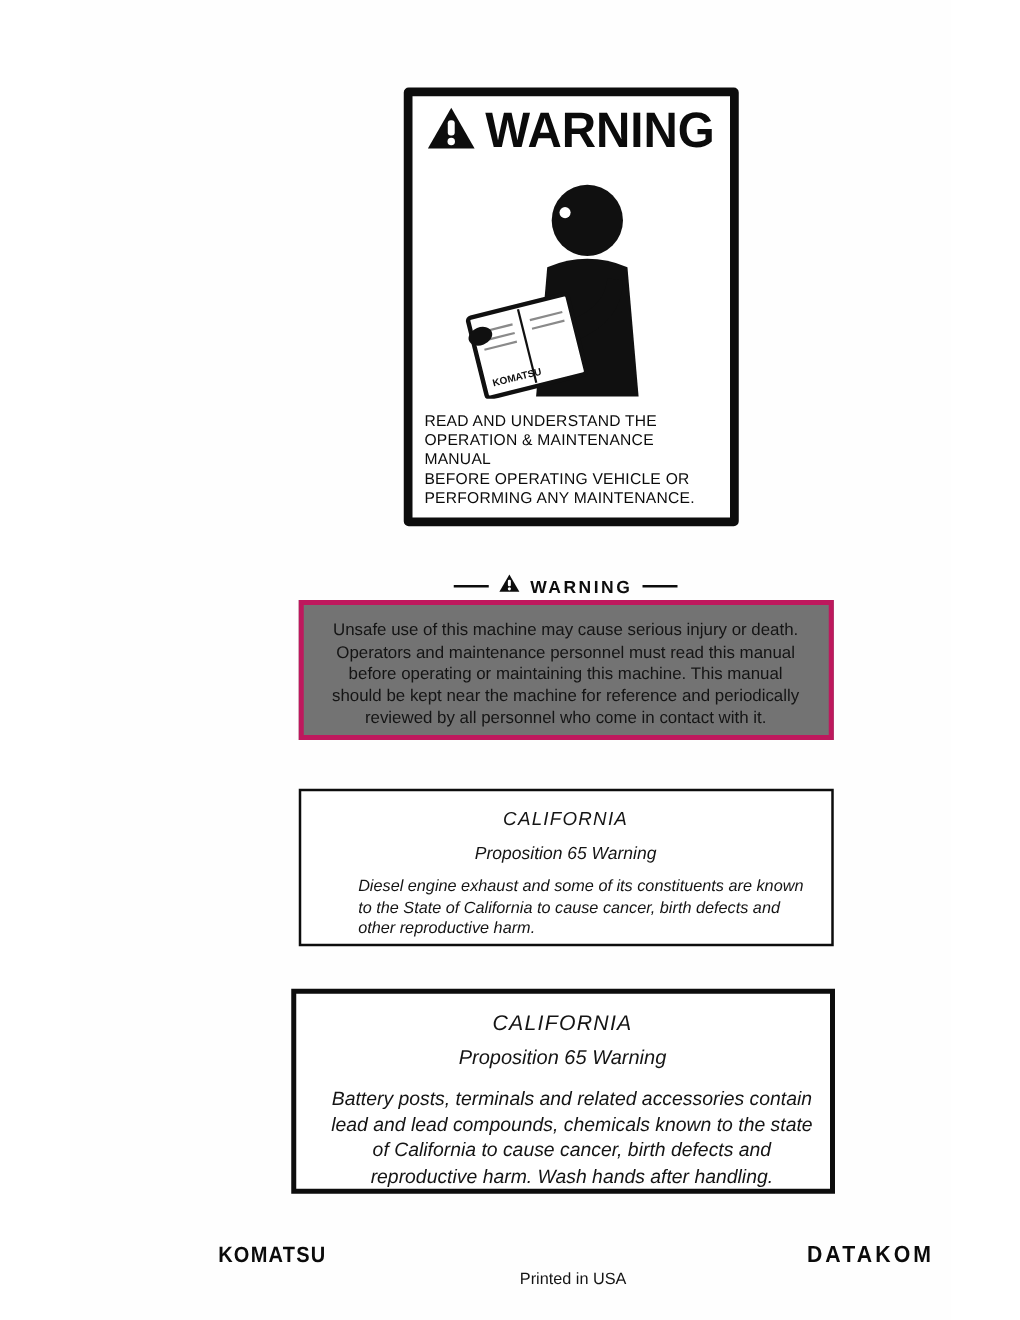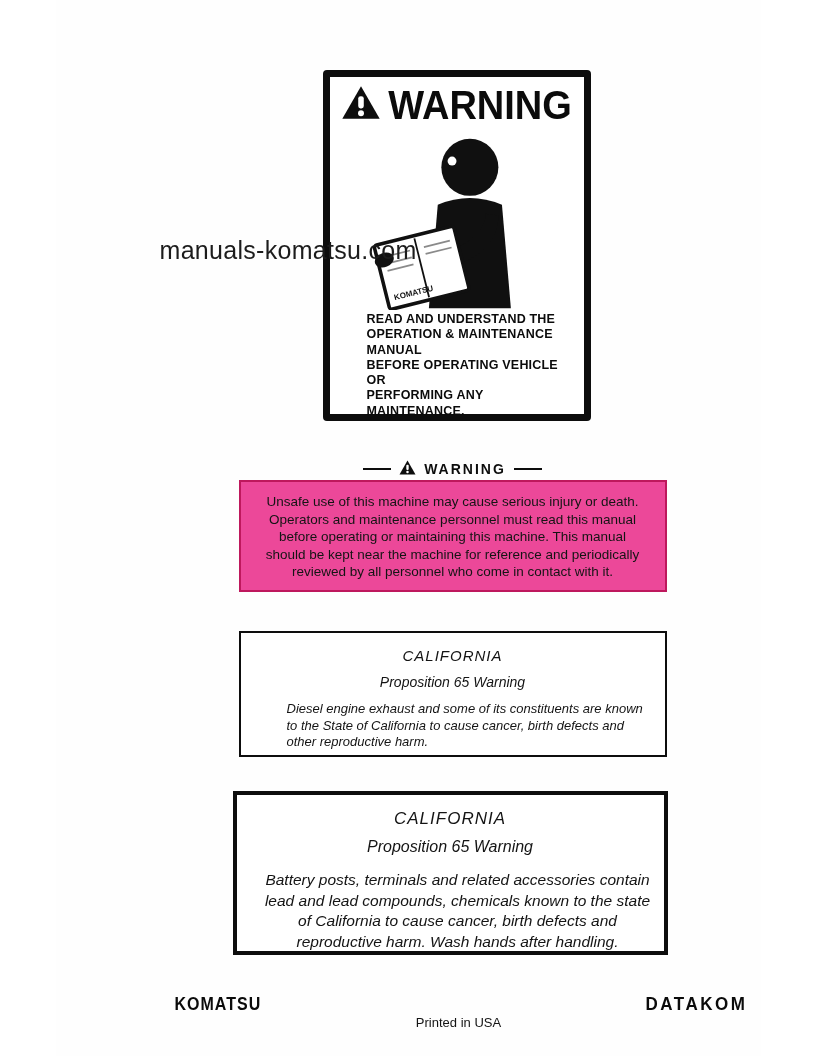--- a/index.html
+++ b/index.html
@@ -31,41 +31,41 @@
   .big-label-title {
     font-size:38px; font-weight:700; letter-spacing:0px;
     color:#0b0b0b; line-height:1;
     transform:scaleY(1.05);
   }
   .pictogram-wrap {
     flex:1; display:flex; align-items:center; justify-content:center;
     padding-top:4px;
   }
   .big-label-caption {
-    font-size:12.5px; font-weight:700; line-height:1.22;
+    font-size:12.5px; font-weight:400; line-height:1.22;
     letter-spacing:0.2px; white-space:pre-line;
-    color:#0b0b0b; padding:2px 2px 0 2px;margin-left:27px;
+    color:#0b0b0b; padding:2px 2px 0 2px;
   }
 
   
   .watermark {
     position:absolute; left:104px; top:236px;
     font-size:25px; color:#1c1c1c; letter-spacing:0.3px;
   }
 
   
   .warn-box-wrap { position:absolute; left:183px; top:461px; width:428px; }
   .warn-box-titlerow {
     display:flex; align-items:center; justify-content:center;
     gap:8px; height:16px; margin-bottom:3px;
   }
   .dash { width:28px; border-top:2px solid #0d0d0d; }
   .warn-box-title { font-size:14px; font-weight:700; letter-spacing:2px; color:#0d0d0d; }
   .warn-box {
-    border:2px solid #be185d; background:#ec4899;
+    border:4px solid #be185d; background:#737373;
     padding:11px 14px; height:112px;
   }
   .warn-box-body {
     font-size:13.5px; line-height:17.5px; color:#141414;
     white-space:pre-line; text-align:center;
   }
 
   
   .ca-box {
     position:absolute; background:#fff;
@@ -150,21 +150,20 @@
         <ellipse cx="34" cy="146" rx="11" ry="8" transform="rotate(-22 34 146)" fill="#101010"></ellipse>
       </svg>
     </div>
 
     <div class="big-label-caption">READ AND UNDERSTAND THE
 OPERATION &amp; MAINTENANCE MANUAL
 BEFORE OPERATING VEHICLE OR
 PERFORMING ANY MAINTENANCE.</div>
   </div>
 
-  <div class="watermark">manuals-komatsu.com</div>
 
   <div class="warn-box-wrap">
     <div class="warn-box-titlerow">
       <span class="dash"></span>
       <span>
         <svg viewBox="0 0 100 88" width="17" height="15" aria-hidden="true">
           <path d="M50 3 L97 85 L3 85 Z" fill="#0d0d0d"></path>
           <rect x="43" y="28" width="14" height="31" rx="6" fill="#ffffff"></rect>
           <circle cx="50" cy="71" r="7.5" fill="#ffffff"></circle>
         </svg>

